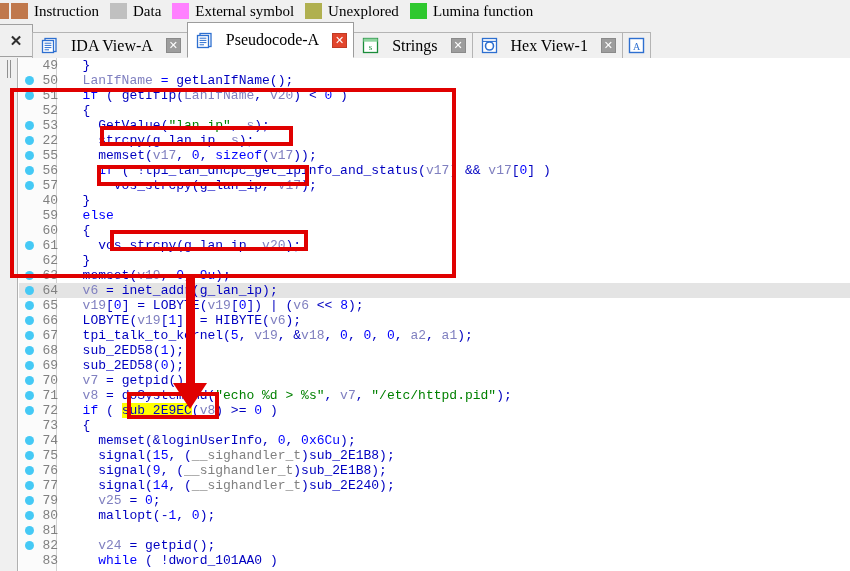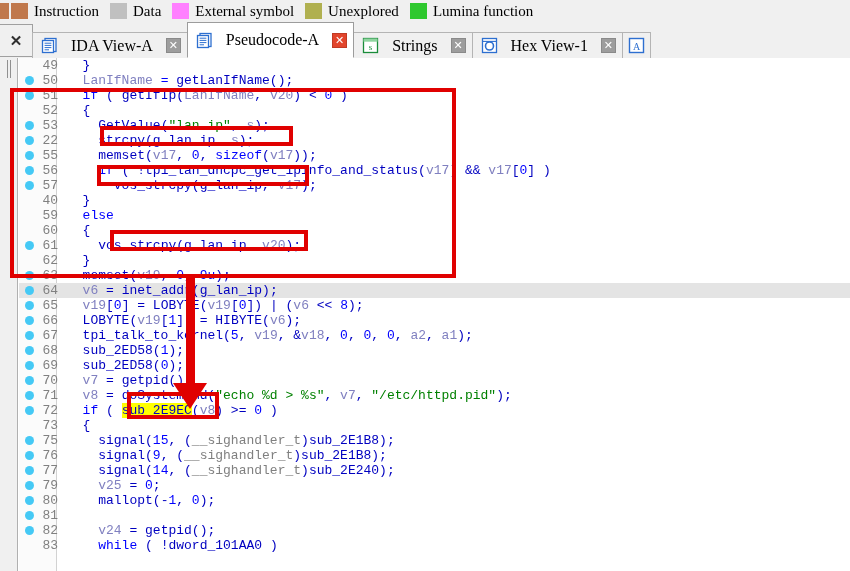--- a/index.html
+++ b/index.html
@@ -234,20 +234,21 @@
           <div class="line hl"><span class="bp"></span><span class="lno">64</span><span class="ltext"><span>  </span><span class="v">v6</span><span class="f"> = </span><span class="f">inet_addr</span><span class="f">(</span><span class="f">g_lan_ip</span><span class="f">);</span></span></div>
           <div class="line"><span class="bp"></span><span class="lno">65</span><span class="ltext"><span>  </span><span class="v">v19</span><span class="f">[</span><span class="n">0</span><span class="f">] = </span><span class="f">LOBYTE</span><span class="f">(</span><span class="v">v19</span><span class="f">[</span><span class="n">0</span><span class="f">]) | (</span><span class="v">v6</span><span class="f"> &lt;&lt; </span><span class="n">8</span><span class="f">);</span></span></div>
           <div class="line"><span class="bp"></span><span class="lno">66</span><span class="ltext"><span>  </span><span class="f">LOBYTE</span><span class="f">(</span><span class="v">v19</span><span class="f">[</span><span class="n">1</span><span class="f">]) = </span><span class="f">HIBYTE</span><span class="f">(</span><span class="v">v6</span><span class="f">);</span></span></div>
           <div class="line"><span class="bp"></span><span class="lno">67</span><span class="ltext"><span>  </span><span class="f">tpi_talk_to_kernel</span><span class="f">(</span><span class="n">5</span><span class="f">, </span><span class="v">v19</span><span class="f">, &amp;</span><span class="v">v18</span><span class="f">, </span><span class="n">0</span><span class="f">, </span><span class="n">0</span><span class="f">, </span><span class="n">0</span><span class="f">, </span><span class="v">a2</span><span class="f">, </span><span class="v">a1</span><span class="f">);</span></span></div>
           <div class="line"><span class="bp"></span><span class="lno">68</span><span class="ltext"><span>  </span><span class="f">sub_2ED58</span><span class="f">(</span><span class="n">1</span><span class="f">);</span></span></div>
           <div class="line"><span class="bp"></span><span class="lno">69</span><span class="ltext"><span>  </span><span class="f">sub_2ED58</span><span class="f">(</span><span class="n">0</span><span class="f">);</span></span></div>
           <div class="line"><span class="bp"></span><span class="lno">70</span><span class="ltext"><span>  </span><span class="v">v7</span><span class="f"> = </span><span class="f">getpid</span><span class="f">();</span></span></div>
           <div class="line"><span class="bp"></span><span class="lno">71</span><span class="ltext"><span>  </span><span class="v">v8</span><span class="f"> = </span><span class="f">doSystemCmd</span><span class="f">(</span><span class="s">"echo %d &gt; %s"</span><span class="f">, </span><span class="v">v7</span><span class="f">, </span><span class="s">"/etc/httpd.pid"</span><span class="f">);</span></span></div>
           <div class="line"><span class="bp"></span><span class="lno">72</span><span class="ltext"><span>  </span><span class="k">if</span><span class="f"> ( </span><span class="f hlw">sub_2E9EC</span><span class="f">(</span><span class="v">v8</span><span class="f">) &gt;= </span><span class="n">0</span><span class="f"> )</span></span></div>
           <div class="line"><span class="lno">73</span><span class="ltext"><span class="f">  {</span></span></div>
+          <div class="line"><span class="bp"></span><span class="lno">74</span><span class="ltext"><span>    </span><span class="f">memset</span><span class="f">(&amp;</span><span class="f">loginUserInfo</span><span class="f">, </span><span class="n">0</span><span class="f">, </span><span class="n">0x6Cu</span><span class="f">);</span></span></div>
           <div class="line"><span class="bp"></span><span class="lno">75</span><span class="ltext"><span>    </span><span class="f">signal</span><span class="f">(</span><span class="n">15</span><span class="f">, (</span><span class="g">__sighandler_t</span><span class="f">)</span><span class="f">sub_2E1B8</span><span class="f">);</span></span></div>
           <div class="line"><span class="bp"></span><span class="lno">76</span><span class="ltext"><span>    </span><span class="f">signal</span><span class="f">(</span><span class="n">9</span><span class="f">, (</span><span class="g">__sighandler_t</span><span class="f">)</span><span class="f">sub_2E1B8</span><span class="f">);</span></span></div>
           <div class="line"><span class="bp"></span><span class="lno">77</span><span class="ltext"><span>    </span><span class="f">signal</span><span class="f">(</span><span class="n">14</span><span class="f">, (</span><span class="g">__sighandler_t</span><span class="f">)</span><span class="f">sub_2E240</span><span class="f">);</span></span></div>
           <div class="line"><span class="bp"></span><span class="lno">79</span><span class="ltext"><span>    </span><span class="v">v25</span><span class="f"> = </span><span class="n">0</span><span class="f">;</span></span></div>
           <div class="line"><span class="bp"></span><span class="lno">80</span><span class="ltext"><span>    </span><span class="f">mallopt</span><span class="f">(-</span><span class="n">1</span><span class="f">, </span><span class="n">0</span><span class="f">);</span></span></div>
           <div class="line"><span class="bp"></span><span class="lno">81</span></div>
           <div class="line"><span class="bp"></span><span class="lno">82</span><span class="ltext"><span>    </span><span class="v">v24</span><span class="f"> = </span><span class="f">getpid</span><span class="f">();</span></span></div>
           <div class="line"><span class="lno">83</span><span class="ltext"><span>    </span><span class="k">while</span><span class="f"> ( !</span><span class="f">dword_101AA0</span><span class="f"> )</span></span></div>
         </div>
     </div>

